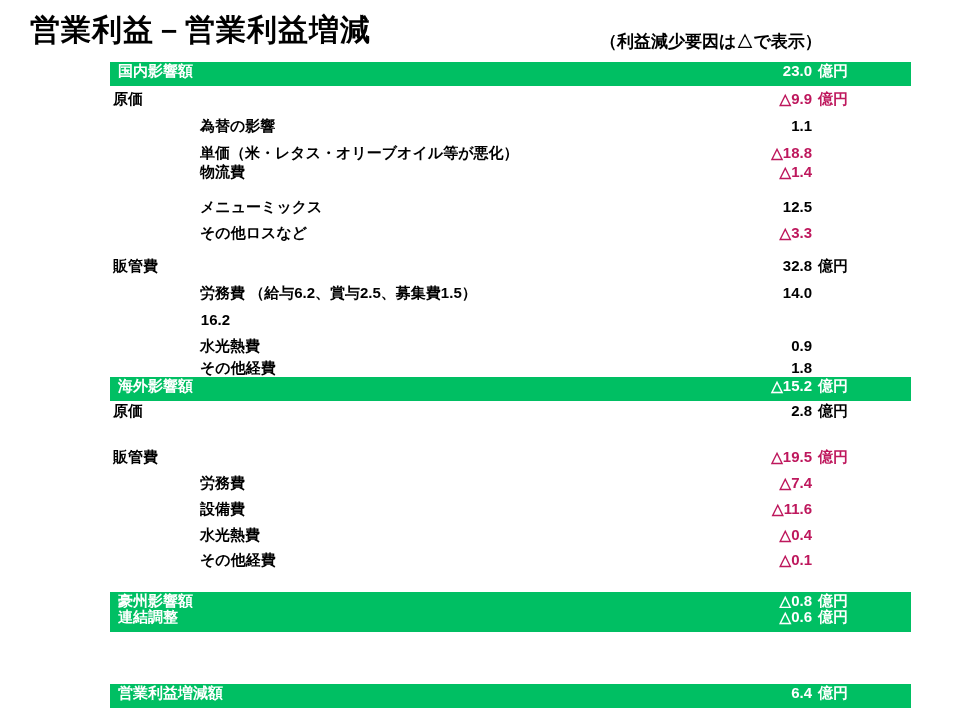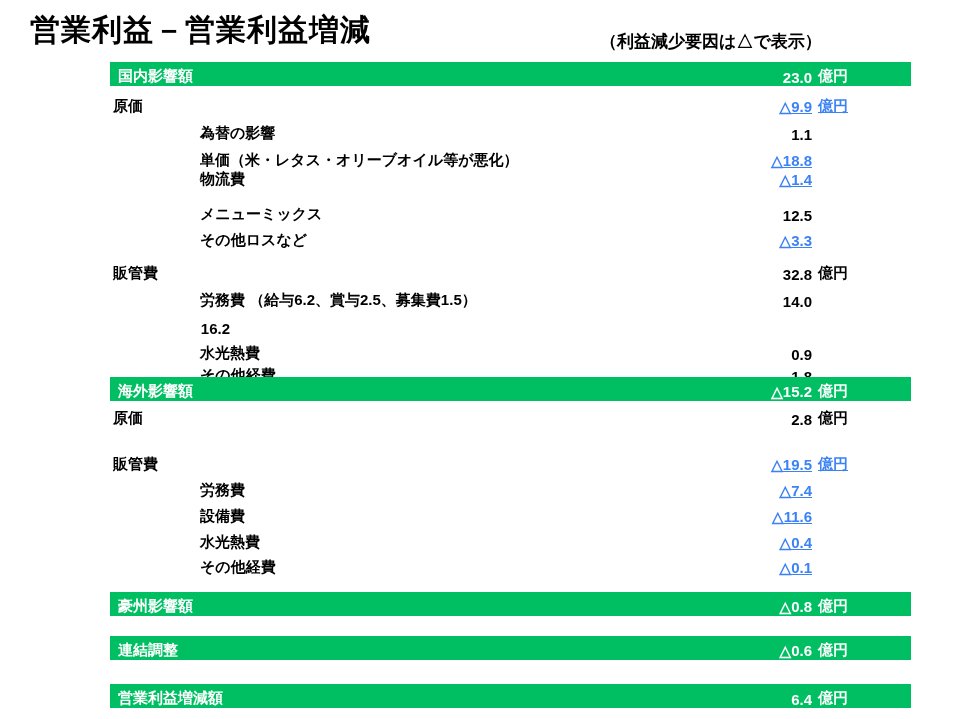--- a/index.html
+++ b/index.html
@@ -28,37 +28,37 @@
     top: 30px;
     font-size: 17px;
     white-space: nowrap;
   }
   .row {
     position: absolute;
     left: 110px;
     width: 801px;
     height: 26px;
     display: flex;
-    align-items: flex-end;
+    align-items: flex-start;
     font-size: 15px;
     box-sizing: border-box;
     padding-right: 46px;
   }
   .row .label { flex: 1; white-space: nowrap; overflow: hidden; }
   .row .num   { width: 120px; text-align: right; white-space: nowrap; }
   .row .unit  { width: 47px; padding-left: 6px; white-space: nowrap; }
   .row.section .label { padding-left: 3px; }
   .row.sub .label     { padding-left: 90px; }
   .row.bar {
     height: 24px;
     background: #00BF63;
     color: #ffffff;
   }
   .row.bar .label { padding-left: 8px; }
-  .red { color: #3b82f6; text-decoration: underline; }
+  .red { color: #be185d; }
 </style>
 </head>
 <body>
 
 <div class="page">
 
   <div class="title">営業利益－営業利益増減</div>
   <div class="note">（利益減少要因は△で表示）</div>
 
   <div class="row bar" style="top:62px">
@@ -173,21 +173,21 @@
     <span class="num red">△0.1</span>
     <span class="unit"></span>
   </div>
 
   <div class="row bar" style="top:592px">
     <span class="label">豪州影響額</span>
     <span class="num">△0.8</span>
     <span class="unit">億円</span>
   </div>
 
-  <div class="row bar" style="top:636px">
+  <div class="row bar" style="top:608px">
     <span class="label">連結調整</span>
     <span class="num">△0.6</span>
     <span class="unit">億円</span>
   </div>
 
   <div class="row bar" style="top:684px">
     <span class="label">営業利益増減額</span>
     <span class="num">6.4</span>
     <span class="unit">億円</span>
   </div>

